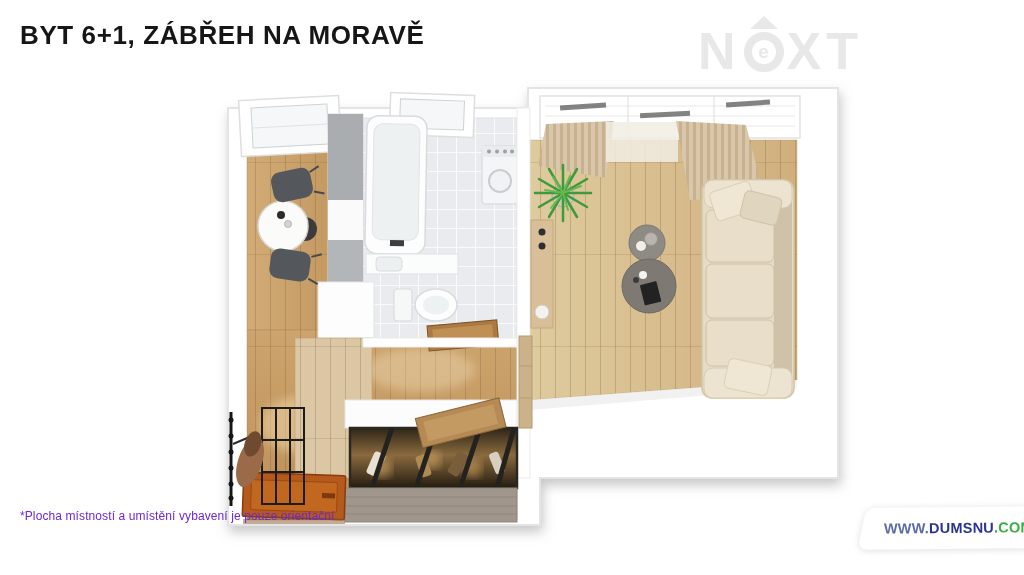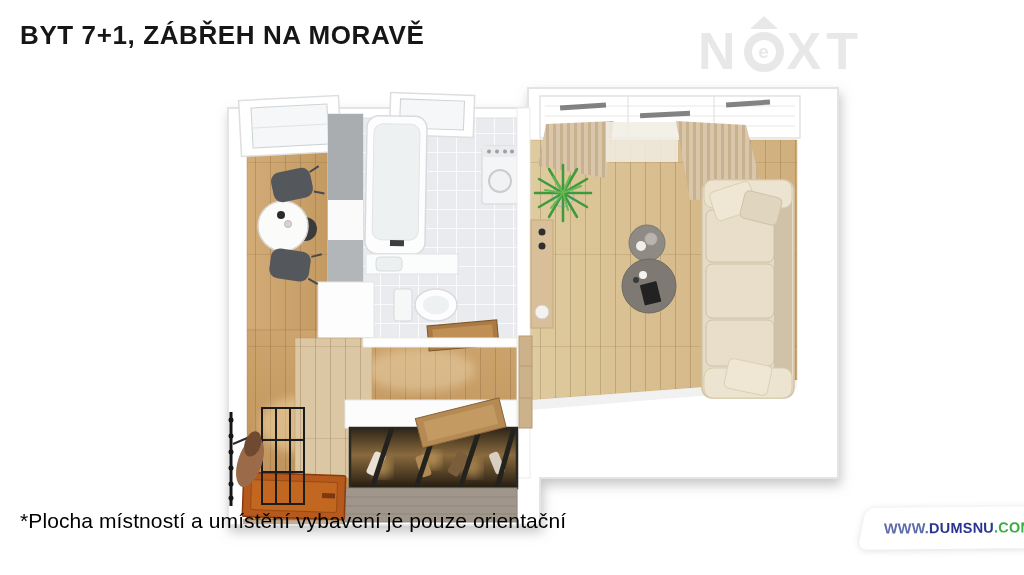--- a/index.html
+++ b/index.html
@@ -12,38 +12,38 @@
   .next-logo{position:absolute;left:698px;top:16px;display:flex;align-items:flex-end;
              color:#e8e8e8;user-select:none;}
   .next-logo .nl{font-size:52px;line-height:.78;font-weight:800;letter-spacing:5px;}
   .e-unit{display:flex;flex-direction:column;align-items:center;margin:0 3px;}
   .tri{width:0;height:0;border-left:14px solid transparent;border-right:14px solid transparent;
        border-bottom:13px solid #e8e8e8;margin-bottom:3px;}
   .ring{width:40px;height:40px;border-radius:50%;border:8px solid #e8e8e8;box-sizing:border-box;
         display:flex;align-items:center;justify-content:center;background:#fff;}
   .e-letter{font-size:19px;font-weight:900;line-height:1;color:#e8e8e8;margin-top:-1px;}
   
-  .footnote{position:absolute;left:20px;top:509px;font-size:21px;font-weight:500;color:#000000;
+  .footnote{position:absolute;left:20px;top:509px;font-size:12px;font-weight:500;color:#6d28d9;
             letter-spacing:.1px;z-index:5;}
   .watermark{position:absolute;right:-14px;bottom:26px;width:176px;height:42px;background:#fff;
              border-radius:9px;transform:skewX(-12deg) rotate(-.5deg);
              box-shadow:0 1px 7px rgba(0,0,0,.13);display:flex;align-items:center;
              justify-content:flex-start;z-index:6;}
   .watermark .inner{transform:skewX(12deg);font-size:14.5px;font-weight:700;letter-spacing:.2px;
                     padding-left:22px;white-space:nowrap;}
   .w1{color:#5d6da9;} .w2{color:#28348f;} .w3{color:#3aad44;}
   
   .plan{position:absolute;left:0;top:0;}
 </style>
 </head>
 <body>
 
 <div class="stage">
 
-  <h1 class="page-title">BYT 7+1, ZÁBŘEH NA MORAVĚ</h1>
+  <h1 class="page-title">BYT 6+1, ZÁBŘEH NA MORAVĚ</h1>
 
   <div class="next-logo">
     <span class="nl">N</span>
     <span class="e-unit">
       <span class="tri"></span>
       <span class="ring">
         <span class="e-letter">e</span>
       </span>
     </span>
     <span class="nl">XT</span>

